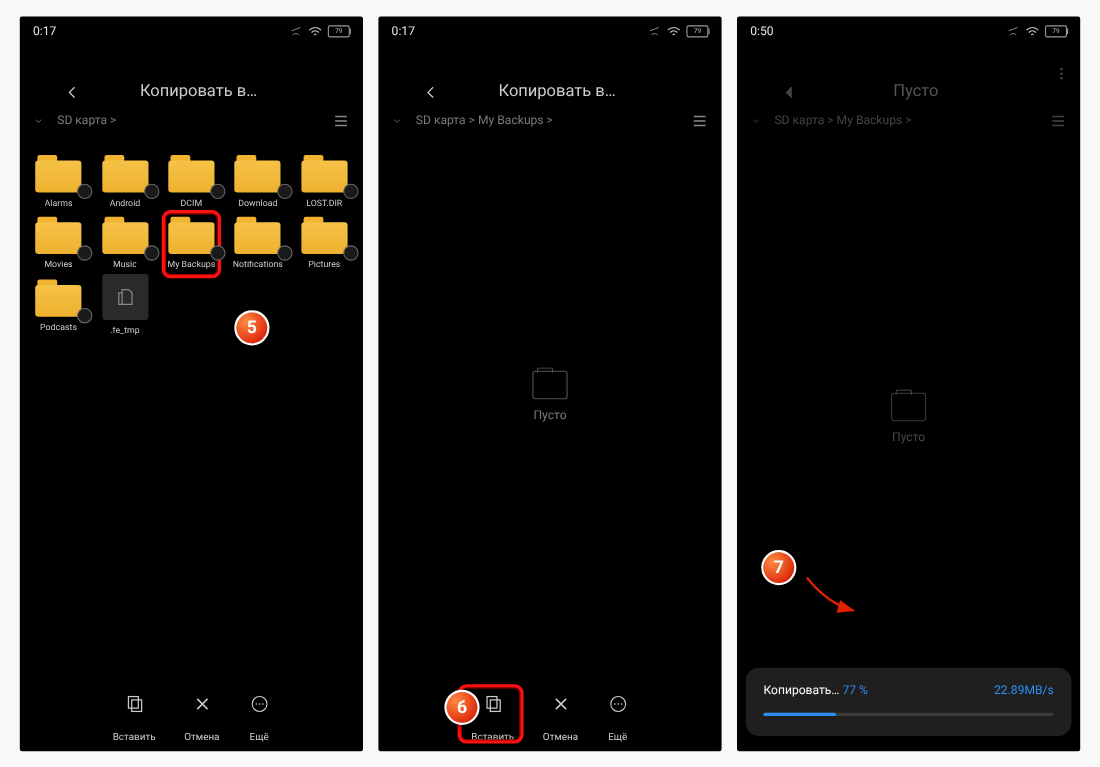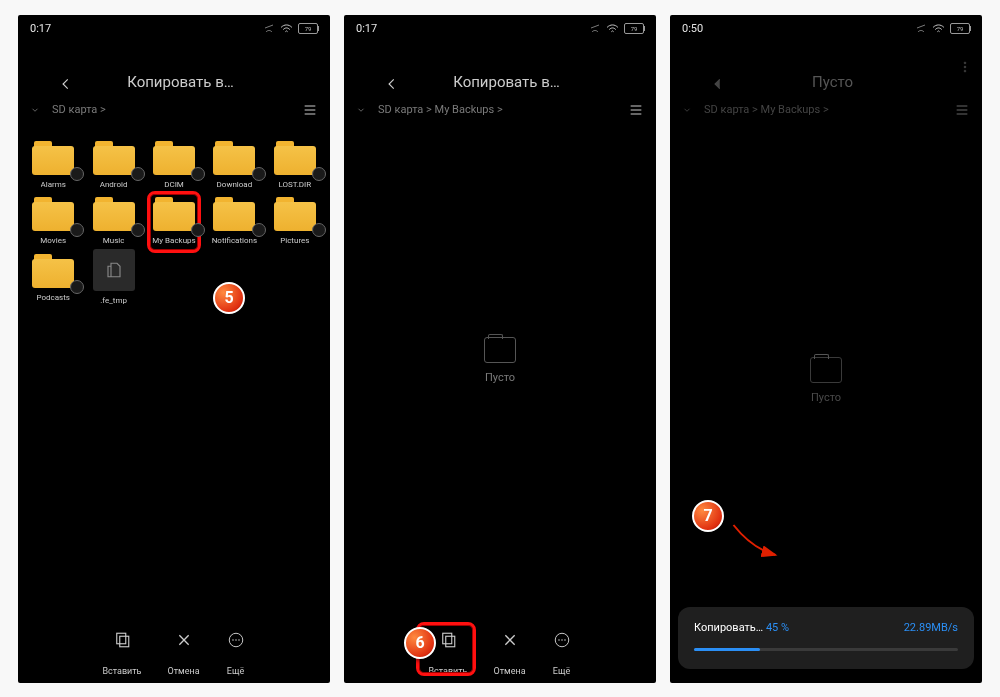--- a/index.html
+++ b/index.html
@@ -390,21 +390,21 @@
       </svg>
   </div>
   <div class="content">
     <div class="empty-state" style="top:46%;">
       <div class="empty-icon" style="border-color:#3a3a3a;"></div>
       <div class="empty-label" style="color:#4a4a4a;">Пусто</div>
     </div>
   </div>
   <div class="progress-card">
     <div class="progress-row">
-      <span><span>Копировать…</span> <span class="pct">45 %</span></span>
+      <span><span>Копировать…</span> <span class="pct">77 %</span></span>
       <span class="speed">22.89MB/s</span>
     </div>
     <div class="progress-track">
       <div class="progress-fill" style="width:25%;"></div>
     </div>
   </div>
   <div class="badge" style="top:485px; left:22px;">7</div>
   <svg class="arrow" style="top:506px; left:42px;" width="110" height="80" viewBox="0 0 110 80">
     <defs>
         <marker id="ah" markerWidth="10" markerHeight="10" refX="7" refY="3" orient="auto">

